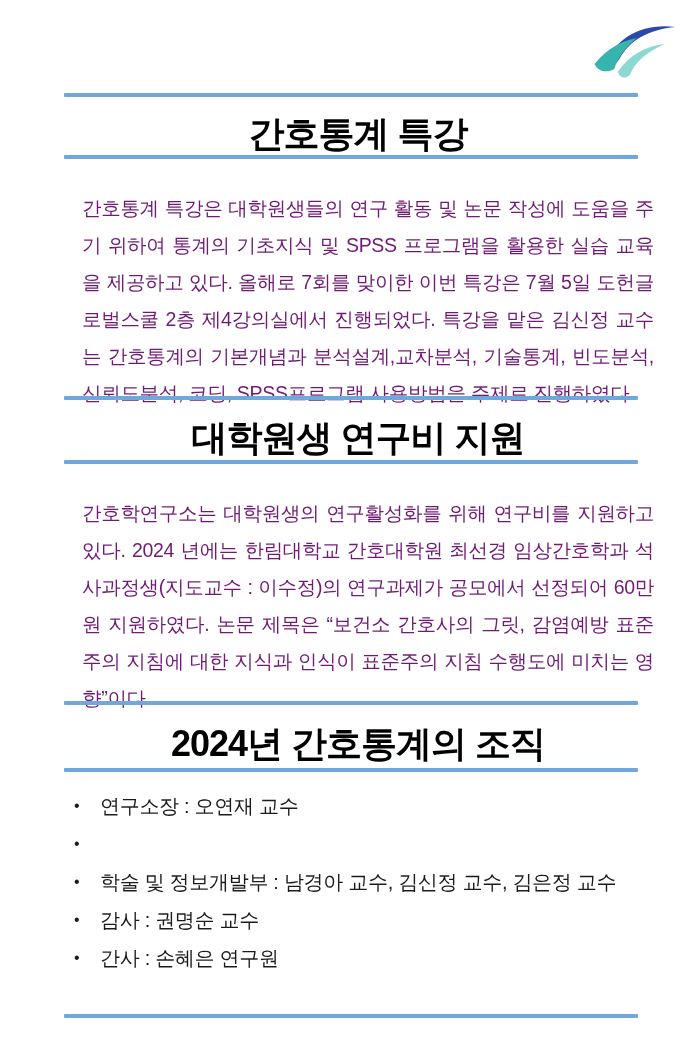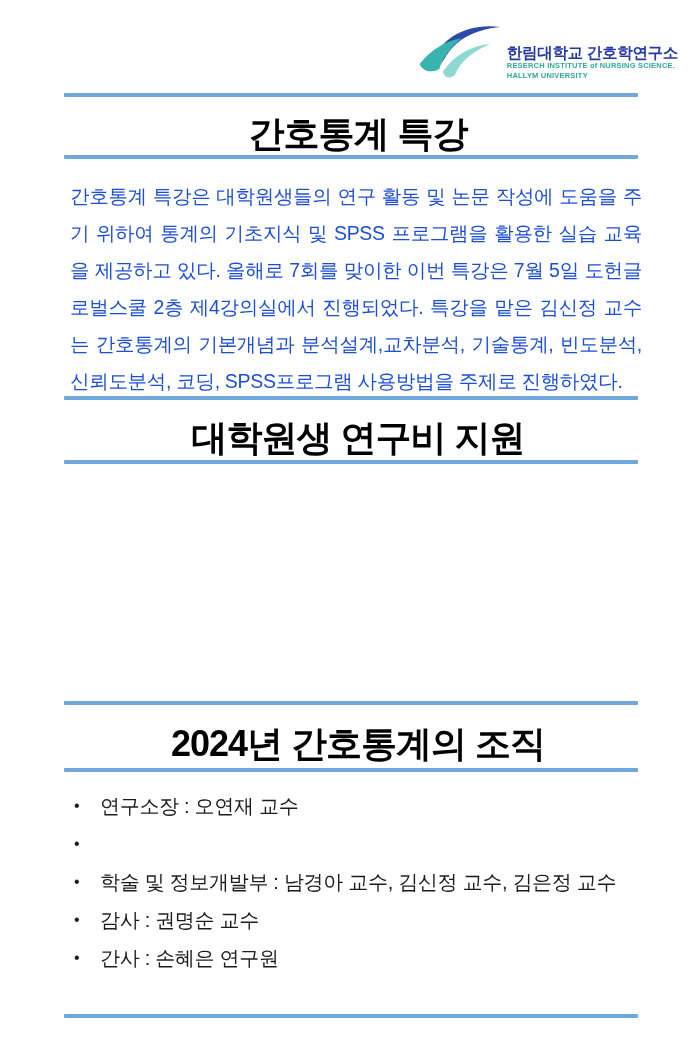--- a/index.html
+++ b/index.html
@@ -40,23 +40,23 @@
   .sec-title{
     position:absolute;left:0;width:700px;margin:8px;
     text-align:center;font-weight:700;color:#000;
     font-size:36px;letter-spacing:-1px;line-height:48px;
   }
   .t1{top:102px;}
   .t2{top:406px;}
   .t3{top:712px;}
   
   .body-par{
-    position:absolute;left:66px;width:572px;margin:4px;
+    position:absolute;left:66px;width:572px;margin:16px;
     font-size:19.5px;line-height:37px;letter-spacing:-0.3px;
-    text-align:justify;color:#1d4ed8;
+    text-align:justify;color:#701a75;
   }
   .p1{top:174px;}
   .p2{top:479px;}
   
   .org-list{
     position:absolute;left:74px;top:794px;width:560px;
     margin:0;padding:0;list-style:none;
   }
   .org-list li{
     display:flex;align-items:flex-start;
@@ -73,35 +73,31 @@
 <div class="page">
 
   <div class="logo">
     <span class="logo-icon">
       <svg viewBox="0 0 100 70" width="86" height="62" xmlns="http://www.w3.org/2000/svg">
         <path d="M14 52 C28 18, 60 2, 97 7 C66 10, 44 22, 32 44 C26 53, 18 57, 14 52 Z" fill="#2b49ac"></path>
         <path d="M3 50 C18 32, 33 24, 52 20 C38 32, 30 43, 26 56 C17 61, 7 59, 3 50 Z" fill="#39b3ad"></path>
         <path d="M30 59 C44 40, 62 29, 85 27 C64 36, 50 48, 44 63 C38 68, 32 66, 30 59 Z" fill="#8ed8d2"></path>
       </svg>
     </span>
-    <span class="logo-text">
-      <span class="logo-kr">한림대학교 간호학연구소</span>
-      <span class="logo-en">RESERCH INSTITUTE of NURSING SCIENCE.</span>
-      <span class="logo-en">HALLYM UNIVERSITY</span>
-    </span>
   </div>
 
   <div class="rule r1"></div>
   <h1 class="sec-title t1">간호통계 특강</h1>
   <div class="rule r2"></div>
   <p class="body-par p1">간호통계 특강은 대학원생들의 연구 활동 및 논문 작성에 도움을 주기 위하여 통계의 기초지식 및 SPSS 프로그램을 활용한 실습 교육을 제공하고 있다. 올해로 7회를 맞이한 이번 특강은 7월 5일 도헌글로벌스쿨 2층 제4강의실에서 진행되었다. 특강을 맡은 김신정 교수는 간호통계의 기본개념과 분석설계,교차분석, 기술통계, 빈도분석, 신뢰도분석, 코딩, SPSS프로그램 사용방법을 주제로 진행하였다.</p>
 
   <div class="rule r3"></div>
   <h1 class="sec-title t2">대학원생 연구비 지원</h1>
   <div class="rule r4"></div>
+  <p class="body-par p2">간호학연구소는 대학원생의 연구활성화를 위해 연구비를 지원하고 있다. 2024 년에는 한림대학교 간호대학원 최선경 임상간호학과 석사과정생(지도교수 : 이수정)의 연구과제가 공모에서 선정되어 60만원 지원하였다. 논문 제목은 “보건소 간호사의 그릿, 감염예방 표준주의 지침에 대한 지식과 인식이 표준주의 지침 수행도에 미치는 영향”이다.</p>
 
   <div class="rule r5"></div>
   <h1 class="sec-title t3">2024년 간호통계의 조직</h1>
   <div class="rule r6"></div>
 
   <ul class="org-list">
     <li>
       <span class="bullet">•</span>
       <span>연구소장 : 오연재 교수</span>
     </li>

